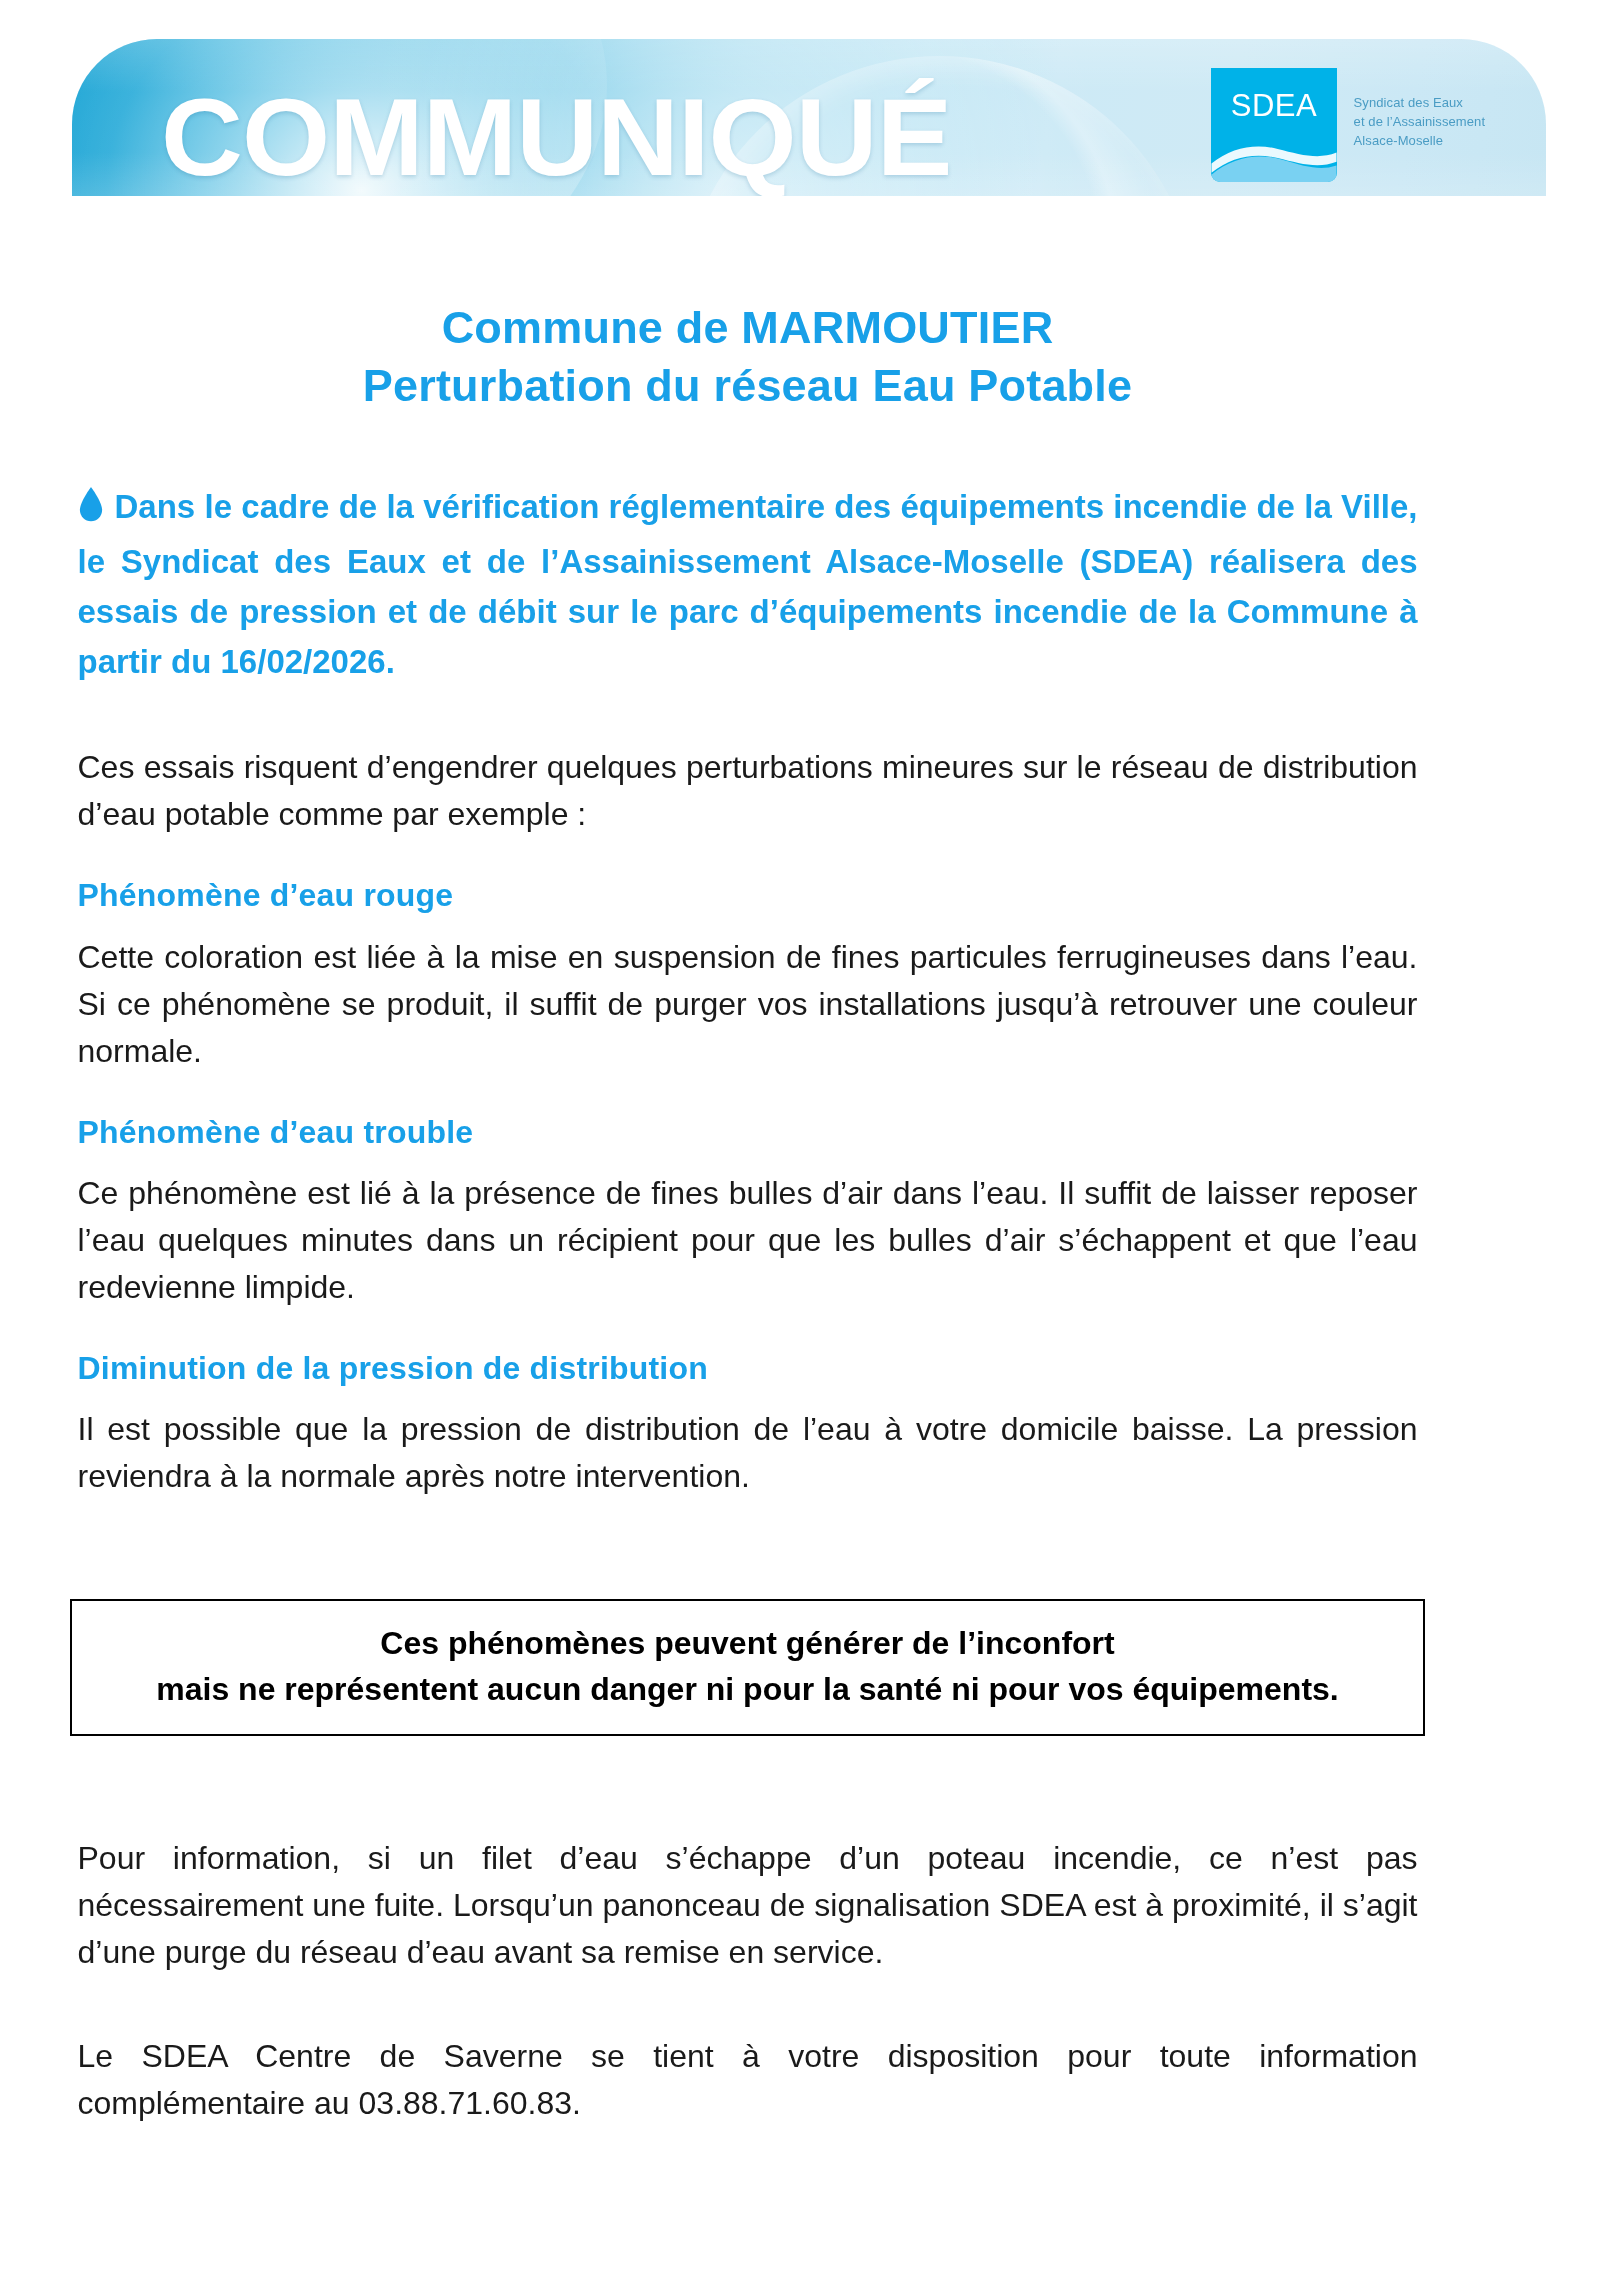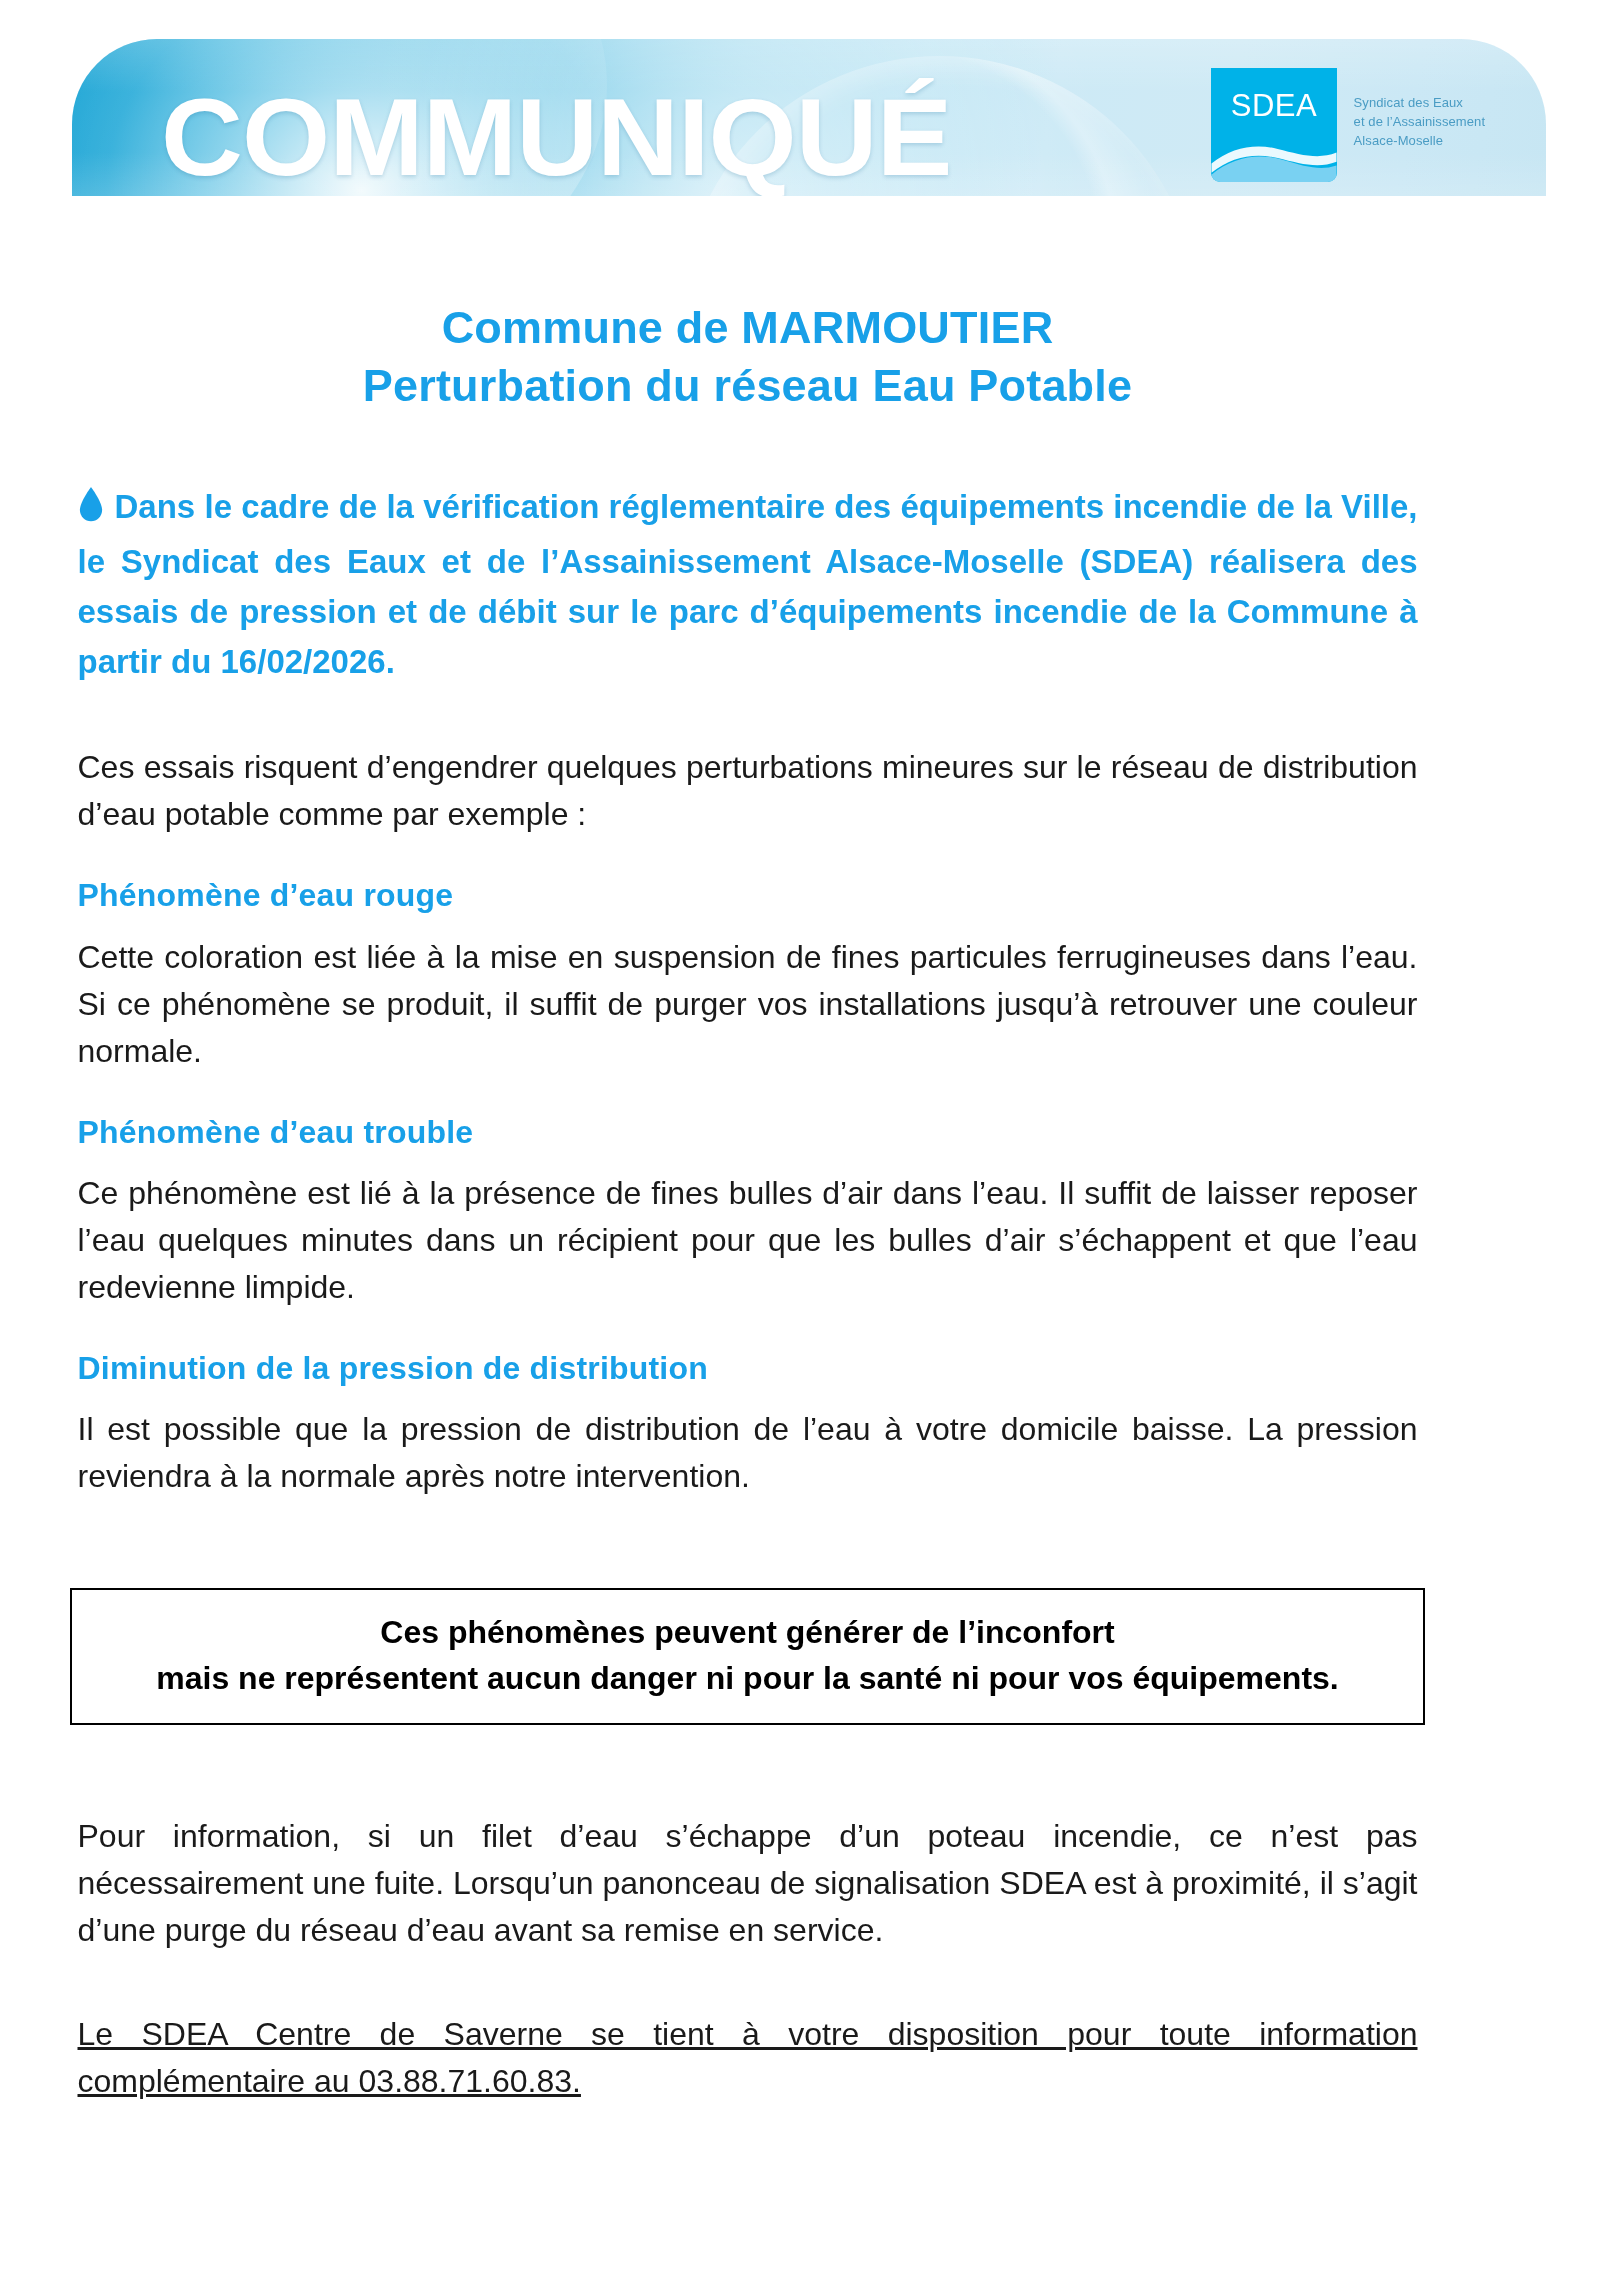--- a/index.html
+++ b/index.html
@@ -206,42 +206,41 @@
     margin: 0;
     color: #18a0e8;
     font-family: "Liberation Sans Narrow", "Liberation Sans", sans-serif;
     font-weight: bold;
     font-size: 32px;
     line-height: 1.3;
     letter-spacing: 0.2px;
   }
 
   .notice-box {
-    margin: 7px auto;
+    margin: 18px auto;
     width: 1355px;
     box-sizing: border-box;
     border: 2.8px solid #000000;
     padding: 20px 18.5px 22px 18.5px;
     text-align: center;
     font-family: "Liberation Sans Narrow", "Liberation Sans", sans-serif;
     font-weight: bold;
     font-size: 32px;
     line-height: 1.42;
     color: #000000;
   }
   .notice-box .nb-line { display: block; }
 
   .closing {
     color: #18a0e8;
     font-family: "Liberation Sans Narrow", "Liberation Sans", sans-serif;
     font-weight: bold;
     font-size: 33px;
     line-height: 1.52;
     text-align: left;
-    text-decoration: underline;
   }
 </style>
 </head>
 <body>
 
 <div class="banner">
   <div class="banner-bubble-a"></div>
   <div class="banner-bubble-b"></div>
   <div class="banner-bubble-c"></div>
   <div class="banner-sheen"></div>

